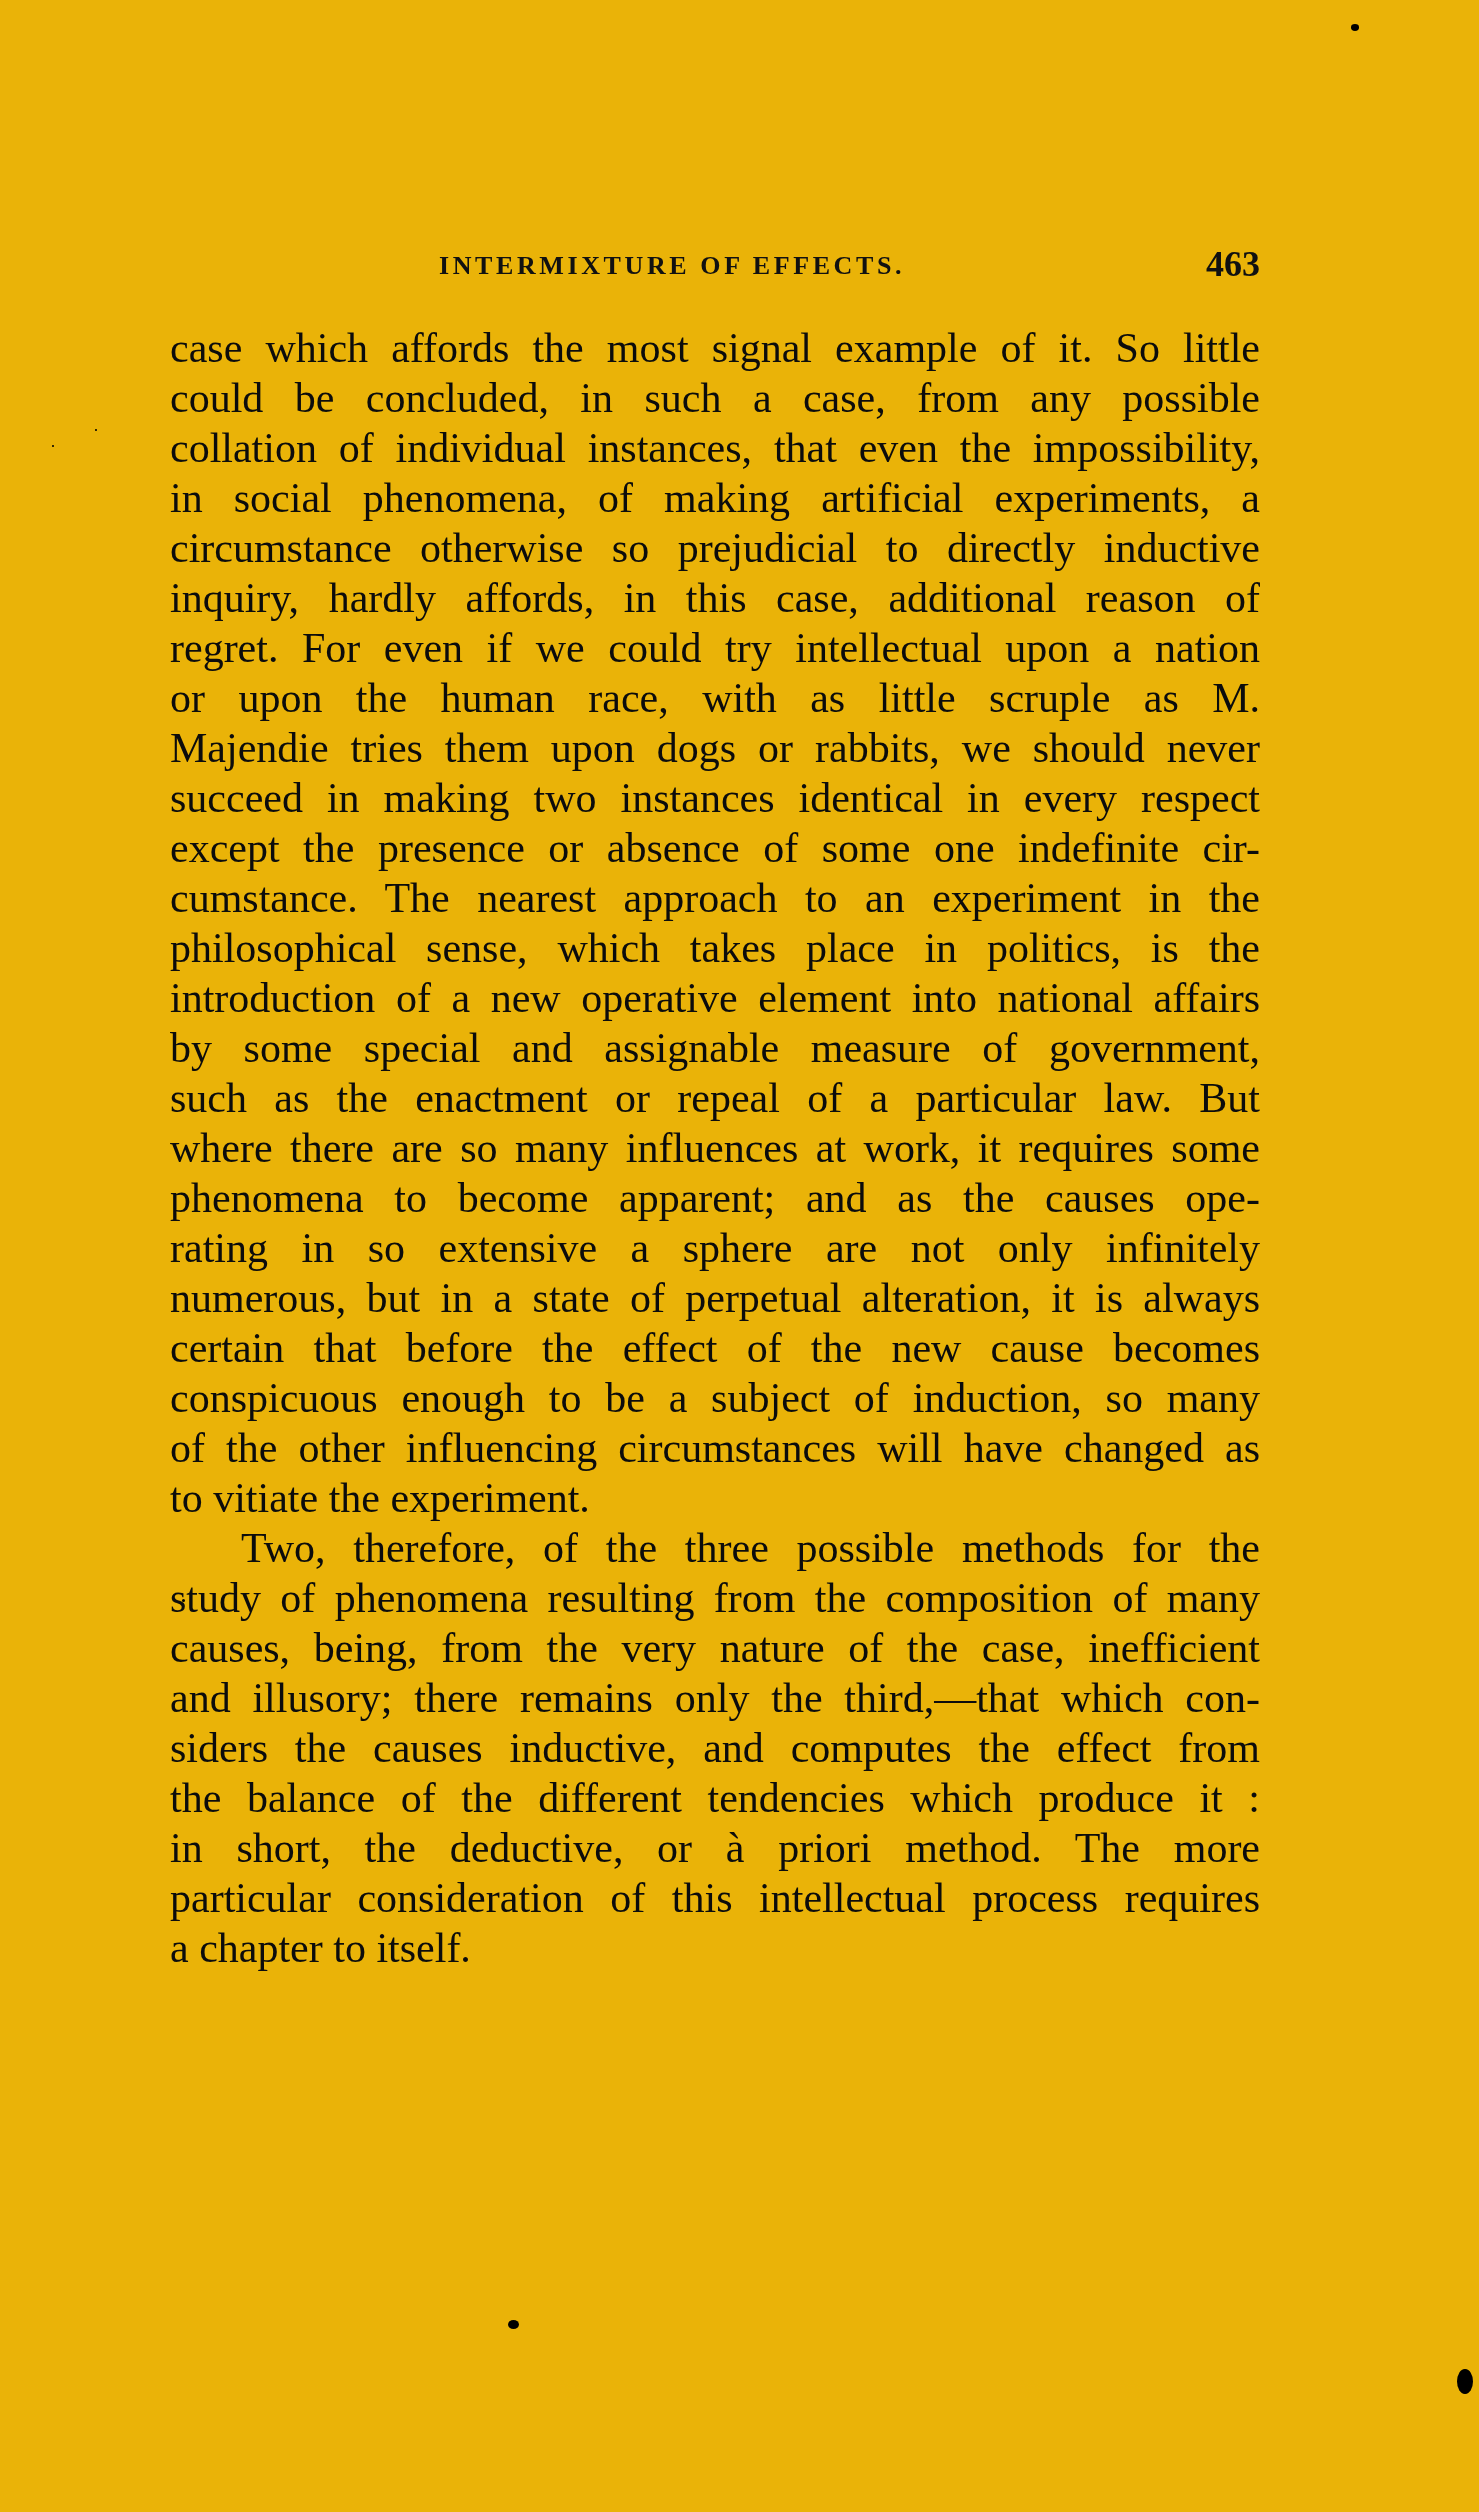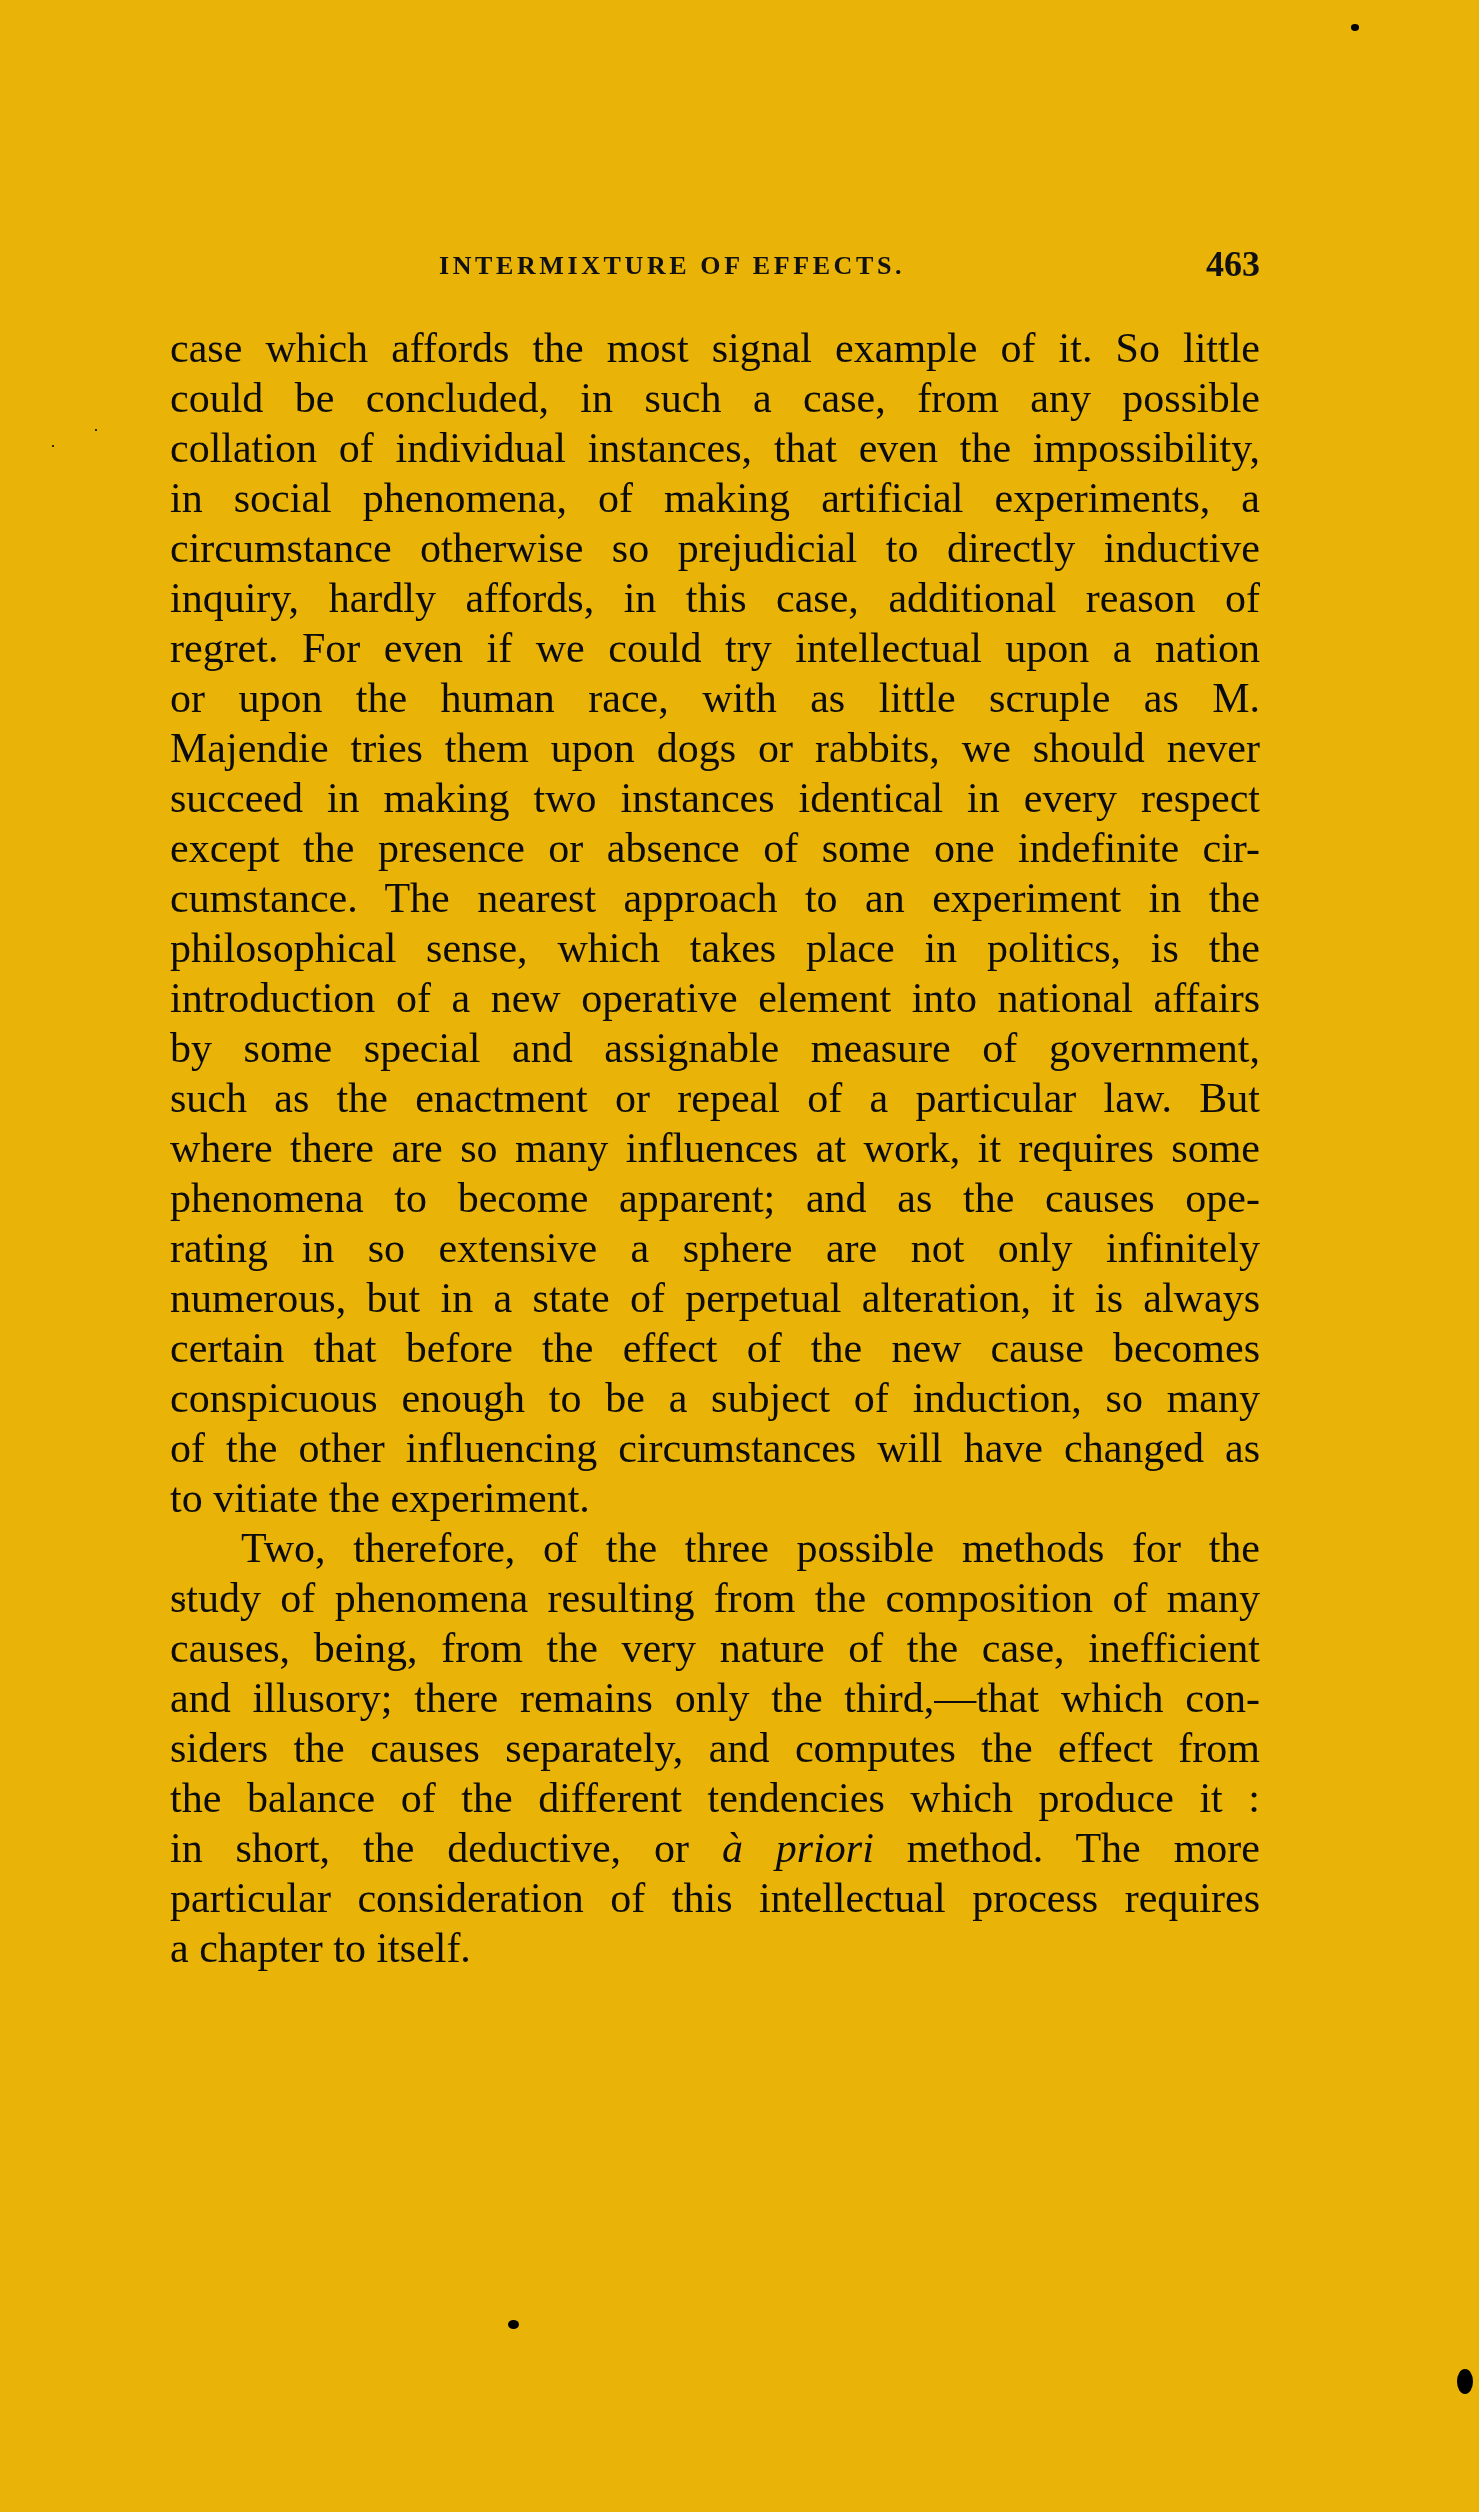--- a/index.html
+++ b/index.html
@@ -18,21 +18,21 @@
     font-size: 36px; font-weight: bold;
   }
   .body-text {
     position: absolute; left: 170px; top: 323px; width: 1090px;
     font-family: "Liberation Serif", "DejaVu Serif", serif;
     font-size: 42px; line-height: 50px; color: #0c0c0c;
   }
   .line { display: block; white-space: nowrap; text-align: justify; text-align-last: justify; height: 50px; }
   .line.last { text-align-last: left; }
   .line.indent { padding-left: 71px; font-family: Liberation Serif, serif; }
-  .ital { font-style: italic; }
+  .ital { }
   .speck { position: absolute; background: #000; border-radius: 50%; }
 </style>
 </head>
 <body>
 
 <div class="page">
 
   <div class="running-head">
     <span class="running-title">INTERMIXTURE OF EFFECTS.</span>
     <span class="page-number">463</span>
@@ -63,21 +63,21 @@
       <span class="line">certain that before the effect of the new cause becomes</span>
       <span class="line">conspicuous enough to be a subject of induction, so many</span>
       <span class="line">of the other influencing circumstances will have changed as</span>
       <span class="line last">to vitiate the experiment.</span>
     </div>
     <div>
       <span class="line indent">Two, therefore, of the three possible methods for the</span>
       <span class="line">study of phenomena resulting from the composition of many</span>
       <span class="line">causes, being, from the very nature of the case, inefficient</span>
       <span class="line">and illusory; there remains only the third,—that which con-</span>
-      <span class="line">siders the causes separately, and computes the effect from</span>
+      <span class="line">siders the causes inductive, and computes the effect from</span>
       <span class="line">the balance of the different tendencies which produce it :</span>
       <span class="line"><span>in short, the deductive, or </span><span class="ital">à priori</span><span> method.  The more</span></span>
       <span class="line">particular consideration of this intellectual process requires</span>
       <span class="line last">a chapter to itself.</span>
     </div>
   </div>
 
   <span class="speck" style="left:1351px; top:24px; width:8.3px; height:6.5px;"></span>
   <span class="speck" style="left:1457px; top:2369px; width:15.5px; height:25px;"></span>
   <span class="speck" style="left:508px; top:2320px; width:11.3px; height:9px;"></span>

